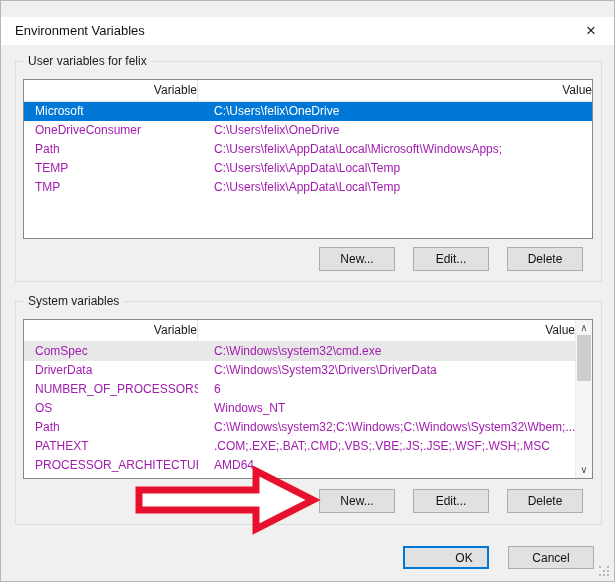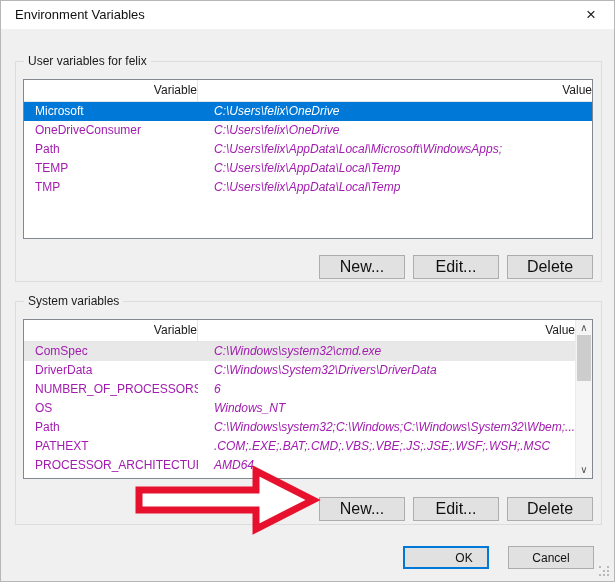--- a/index.html
+++ b/index.html
@@ -1,50 +1,50 @@
 <!DOCTYPE html>
 <html style="--color-selection: #0078d7; --color-arrow: #e8112d;"><head>
 <meta charset="utf-8">
 <style>
   * { margin:0; padding:0; box-sizing:border-box; }
   body { background:#fff; font-family:"Liberation Sans", sans-serif; }
   .window { position:relative; width:615px; height:582px; background:#f0f0f0;
             border:1px solid #b6b6b6; overflow:hidden; }
-  .titlebar { position:absolute; top:0; left:0; width:100%; height:28px; background:#fff; }
+  .titlebar { position:absolute; top:16px; left:0; width:100%; height:28px; background:#fff; }
   .title { position:absolute; left:14px; top:0; line-height:28px; font-size:13px; color:#111; }
   .close-btn { position:absolute; top:0; right:6px; width:34px; height:28px; border:none;
                background:transparent; font-size:17px; color:#222; cursor:pointer;
                font-family:"Liberation Sans", sans-serif; }
   .groupbox { position:absolute; border:1px solid #dcdcdc; }
   .gb-user { left:14px; top:60px; width:587px; height:221px; }
   .gb-sys  { left:14px; top:300px; width:587px; height:224px; }
   .gb-label { position:absolute; top:-8px; left:8px; background:#f0f0f0; padding:0 4px;
               font-size:12px; color:#1a1a1a; line-height:14px; }
   .listview { position:absolute; background:#fff; border:1px solid #828790; overflow:hidden; }
   .lv-user { left:22px; top:78px; width:570px; height:160px; }
   .lv-sys  { left:22px; top:318px; width:570px; height:160px; }
   .lv-header { display:flex; height:22px; border-bottom:1px solid #e5e5e5; background:#fff; }
   .hdr-cell { font-size:12px; color:#1a1a1a; line-height:21px;text-align:right; }
   .hdr-var { width:174px; padding-left:11px; border-right:1px solid #e5e5e5; }
   .hdr-val { flex:1; padding-left:16px; }
   .lv-row { display:flex; height:19px; font-size:12px; color:#a21caf; line-height:19px; }
   .lv-row .c-var { width:174px; padding-left:11px; white-space:nowrap; overflow:hidden; }
-  .lv-row .c-val { flex:1; padding-left:16px; white-space:nowrap; overflow:hidden;font-style:italic; }
+  .lv-row .c-val { flex:1; padding-left:16px; white-space:nowrap; overflow:hidden; }
   .lv-row.selected { background:var(--color-selection,#0078d7); color:#fff; }
   .lv-row.highlight { background:#e8e8e8; }
   .lv-sys .lv-header, .lv-sys .lv-row { padding-right:17px; }
   .scrollbar { position:absolute; top:0; right:0; width:17px; height:100%;
                background:#f5f5f5; border-left:1px solid #ebebeb; }
   .sb-btn { position:absolute; left:0; width:100%; height:16px; text-align:center;
             font-size:10px; color:#555; line-height:16px; cursor:pointer; }
   .sb-up { top:0; } .sb-down { bottom:0; }
   .sb-thumb { position:absolute; left:1px; top:15px; width:14px; height:46px; background:#cdcdcd; }
-  .btn { position:absolute; width:86px; height:24px; background:#e1e1e1; border:1px solid #adadad;
-         font-size:16px; color:#111; text-align:center; cursor:pointer;
-         font-family:"Liberation Sans", sans-serif;margin-top:8px; }
+  .btn { position:absolute; width:76px; height:24px; background:#e1e1e1; border:1px solid #adadad;
+         font-size:12px; color:#111; text-align:center; cursor:pointer;
+         font-family:"Liberation Sans", sans-serif; }
   .row1 { top:246px; } .row2 { top:488px; }
   .b-new { left:318px; } .b-edit { left:412px; } .b-del { left:506px; }
   .footer-btn { position:absolute; top:545px; width:86px; height:23px; background:#e1e1e1;
                 font-size:12px; color:#111; text-align:center; cursor:pointer;
                 font-family:"Liberation Sans", sans-serif; }
   .b-ok { left:402px; border:2px solid var(--color-selection,#0078d7);padding-left:36px; }
   .b-cancel { left:507px; border:1px solid #adadad; }
   .arrow-svg { position:absolute; left:128px; top:463px; pointer-events:none; }
   .grip { position:absolute; right:5px; bottom:5px; width:10px; height:10px; }
   .grip i { position:absolute; width:2px; height:2px; background:#b9b9b9;

